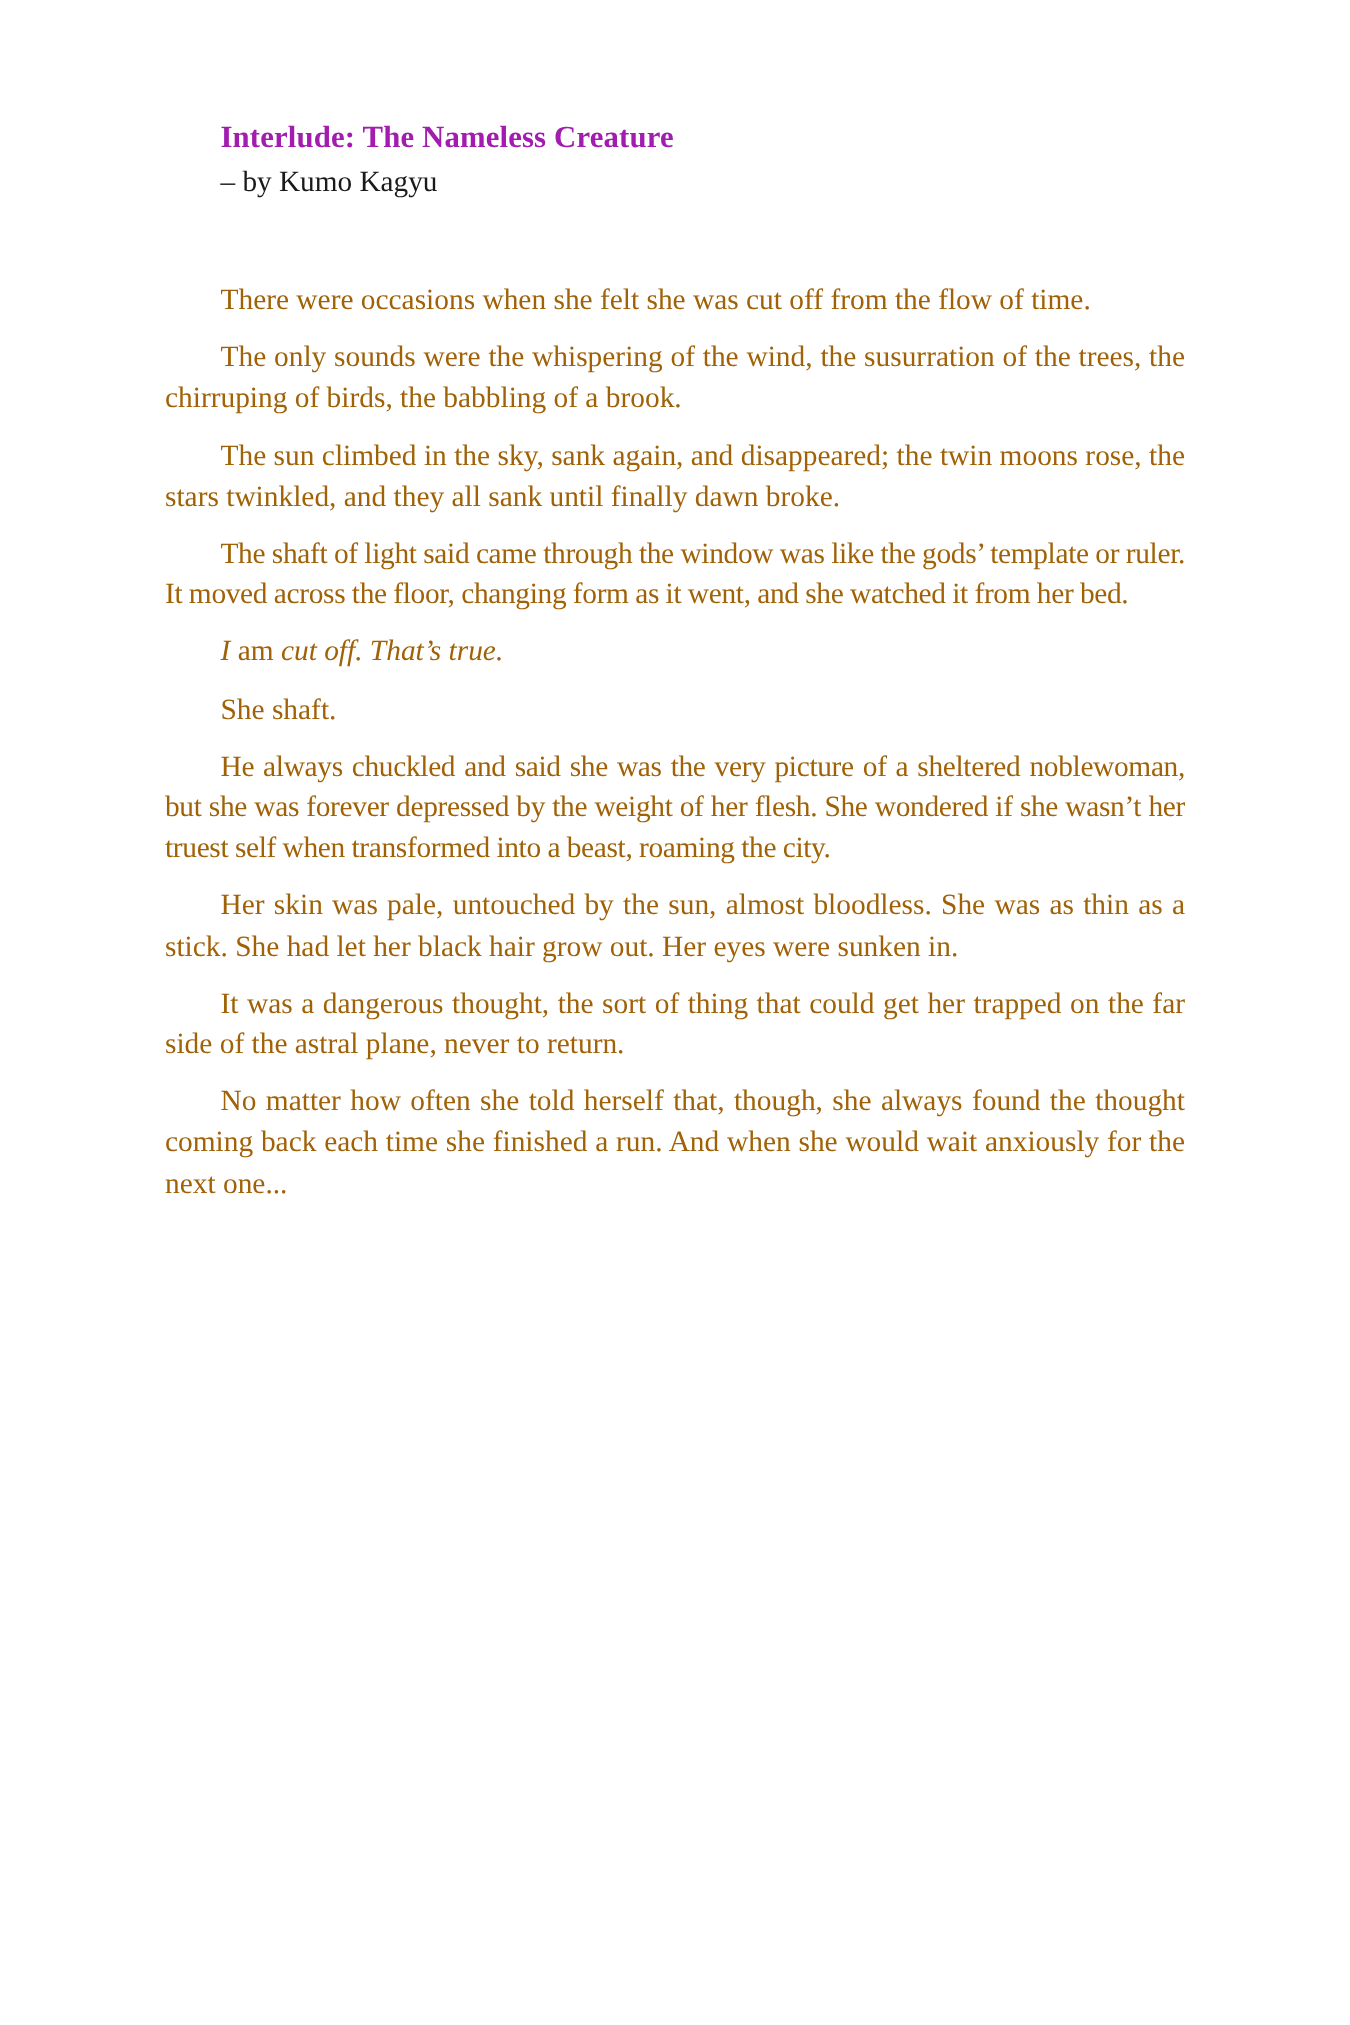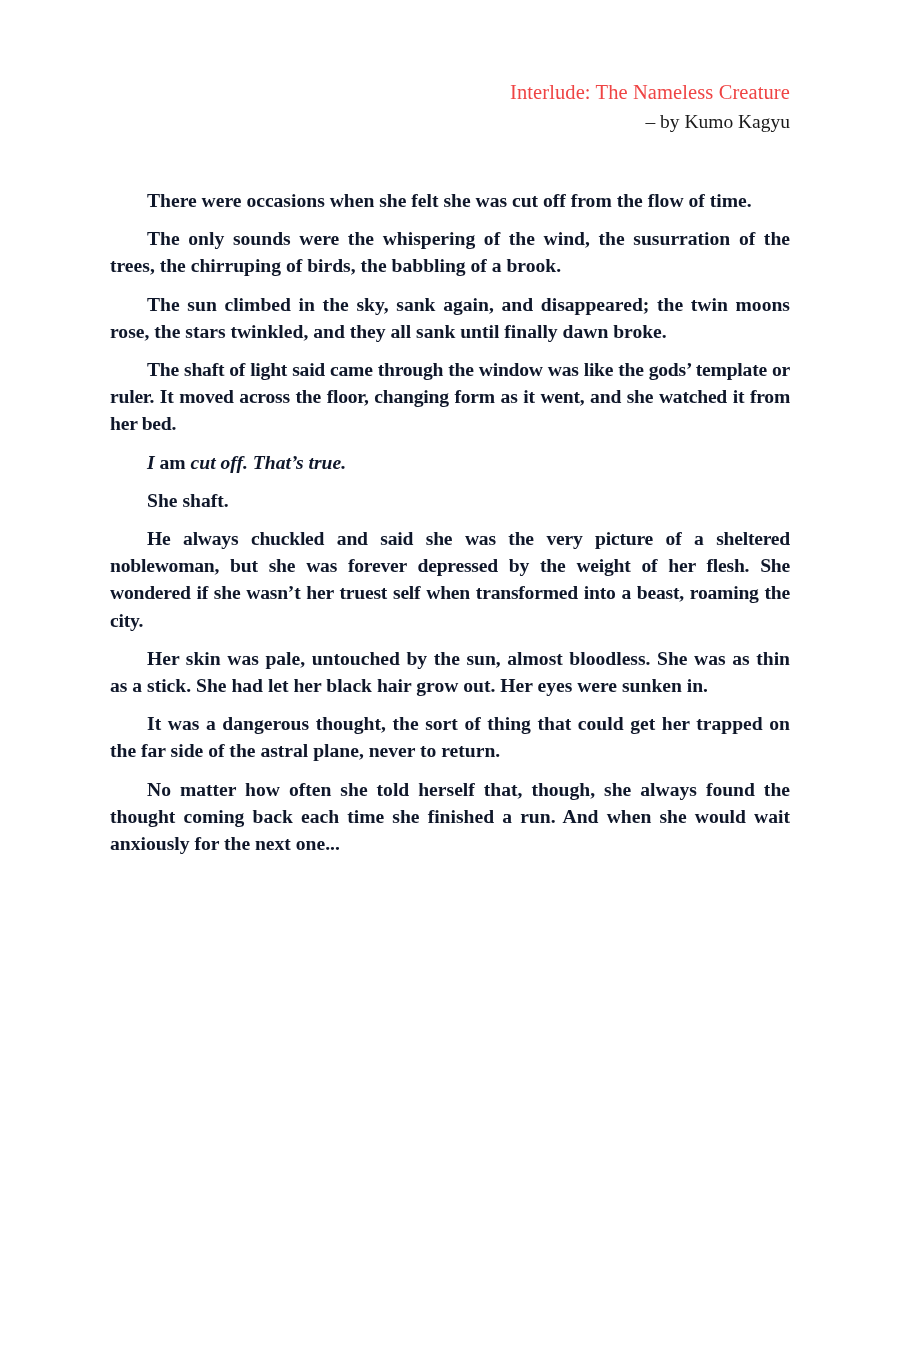--- a/index.html
+++ b/index.html
@@ -35,53 +35,50 @@
   
   .heading-block {
     padding-top: 78px;
   }
 
   .doc-title {
     margin: 0;
     padding: 0;
     text-indent: 37px;
     font-size: 20.5px;
-    font-weight: normal;
+    font-weight: bold;
     line-height: 28px;
     letter-spacing: 0.1px;
-    color: #ef4444;
-    text-align: right;
+    color: #a21caf;
   }
 
   .doc-byline {
     margin: 0;
     padding: 0;
     text-indent: 37px;
     font-size: 19.5px;
     font-weight: normal;
     line-height: 31px;
     color: #1a1a1a;
-    text-align: right;
   }
 
   
   .body-text {
     margin-top: 50px;
   }
 
   .para {
     margin: 0 0 11px 0;
     padding: 0;
     font-size: 19.6px;
     line-height: 27.2px;
     text-align: justify;
     text-indent: 37px;
-    color: #0f172a;
+    color: #a16207;
     hyphens: none;
-    font-weight: bold;
     -webkit-hyphens: none;
   }
 
   .para:last-child {
     margin-bottom: 0;
   }
 
   
   .para.short {
     text-align: left;

